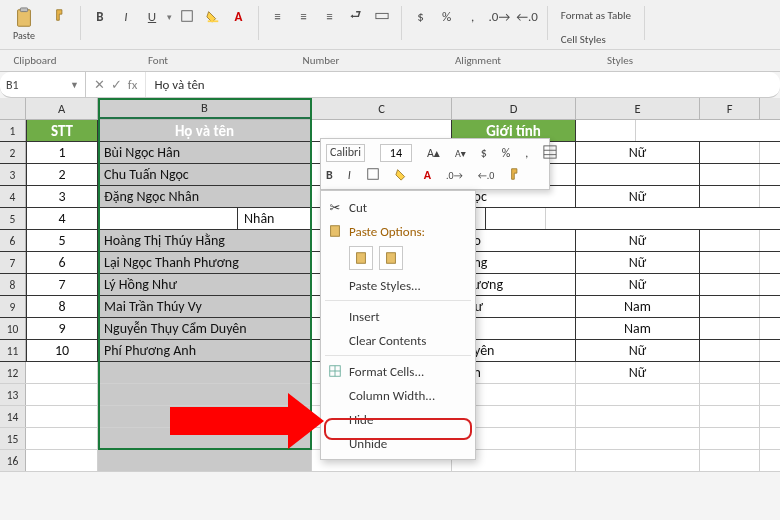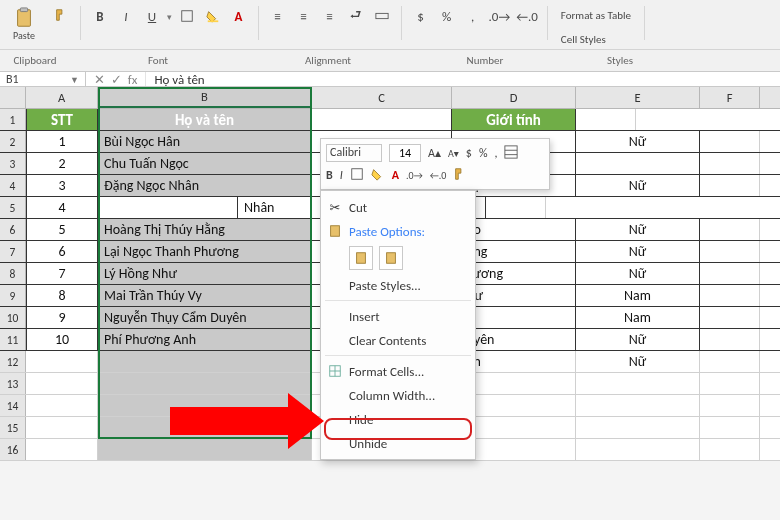--- a/index.html
+++ b/index.html
@@ -15,21 +15,21 @@
   .rbtn.u { text-decoration: underline; }
   .sep { width: 1px; height: 34px; background: #d6d6d6; margin: 2px 2px 0 2px; }
   .paste { width: 40px; height: 40px; display: flex; flex-direction: column; align-items: center; justify-content: center; font-size: 10px; }
   .paste svg { width: 22px; height: 22px; }
 
   
   .grplabels { height: 22px; background: #f1f1f1; border-bottom: 1px solid #c9c9c9; display: flex; align-items: center; font-size: 11px; color: #666; }
   .grplabels span { text-align: center; }
 
   
-  .fbar { height: 15px; background: #fff; border-bottom: 1px solid #c9c9c9; display: flex; align-items: stretch; }
+  .fbar { height: 26px; background: #fff; border-bottom: 1px solid #c9c9c9; display: flex; align-items: stretch; border-radius: 11px; }
   .namebox { width: 86px; border-right: 1px solid #c9c9c9; display: flex; align-items: center; padding: 0 6px; font-size: 12px; }
   .namebox .dd { margin-left: auto; color: #777; font-size: 9px; }
   .fxbtns { display: flex; align-items: center; gap: 6px; padding: 0 8px; color: #888; border-right: 1px solid #e4e4e4; }
   .fxval { flex: 1; display: flex; align-items: center; padding: 0 8px; font-size: 13px; color: #333; }
 
   
   .grid { position: relative; }
   .colhdr { display: flex; height: 22px; background: #e6e6e6; border-bottom: 1px solid #b7b7b7; }
   .corner { width: 26px; border-right: 1px solid #b7b7b7; background: #e6e6e6; }
   .ch { border-right: 1px solid #b7b7b7; display: flex; align-items: center; justify-content: center; font-size: 12.5px; color: #333; background: #e6e6e6; }
@@ -46,30 +46,30 @@
   .row.datarow { border-bottom: 1px solid #333; }
   .row.datarow .cell.wA { border-left: 1px solid #333; }
   .hdrcell { background: #70AD47; color: #fff; font-weight: bold; justify-content: center; font-size: 15px; }
   .ccenter { justify-content: center; }
 
   
   .colBsel { position: absolute; left: 98px; top: 0; width: 214px; height: 352px; border: 2px solid #1a7a3a; pointer-events: none; }
 
   
   .minitb { position: absolute; left: 320px; top: 138px; width: 230px; background: #fdfdfd; border: 1px solid #c7c7c7; box-shadow: 2px 3px 6px rgba(0,0,0,.18); padding: 3px 5px; font-size: 12px; }
-  .minitb .r { display: flex; align-items: center; gap: 7px; height: 22px; }
+  .minitb .r { display: flex; align-items: center; gap: 15px; height: 22px; }
   .minitb .b { font-weight: bold; }
   .minitb .i { font-style: italic; }
   .minitb input.fsize { width: 32px; height: 18px; font-size: 12px; text-align: center; border: 1px solid #c7c7c7; }
   .minitb .sel { width: 56px; height: 18px; border: 1px solid #c7c7c7; padding: 0 3px; font-size: 12px; }
 
   
   .ctxmenu { position: absolute; left: 320px; top: 190px; width: 156px; background: #fdfdfd; border: 1px solid #c7c7c7; box-shadow: 2px 3px 8px rgba(0,0,0,.22); padding: 4px 0; }
   .ctxmenu .mi { height: 24px; display: flex; align-items: center; padding: 0 10px 0 28px; font-size: 13px; color: #3a3a3a; position: relative; }
-  .ctxmenu .mi.hdr { color: #3b82f6; cursor: default; }
+  .ctxmenu .mi.hdr { color: #a16207; cursor: default; }
   .ctxmenu .mi .ico { position: absolute; left: 6px; width: 16px; height: 16px; display: flex; align-items: center; justify-content: center; }
   .ctxmenu .sep { height: 1px; background: #e2e2e2; margin: 3px 4px; width: auto; }
   .ctxmenu .po { height: 30px; display: flex; align-items: center; gap: 6px; padding-left: 28px; }
   .ctxmenu .po .pbtn { width: 24px; height: 24px; border: 1px solid #c9c9c9; display: flex; align-items: center; justify-content: center; background: #fff; }
   .hi { position: absolute; left: 324px; top: 418px; width: 148px; height: 22px; border: 2px solid #d62121; border-radius: 8px; pointer-events: none; }
 
   
   .arrow { position: absolute; left: 170px; top: 407px; }
   .arrow .shaft { width: 120px; height: 28px; background: #ff0000; }
   .arrow .head { width: 0; height: 0; border-left: 36px solid #ff0000; border-top: 28px solid transparent; border-bottom: 28px solid transparent; position: absolute; left: 118px; top: -14px; }
@@ -145,22 +145,22 @@
   <div class="rgrp" style="align-items:flex-start">
     <button class="rbtn" style="font-size:11px;width:auto;padding:0 4px">Format as Table</button>
     <button class="rbtn" style="font-size:11px;width:auto;padding:0 4px">Cell Styles</button>
   </div>
   <div class="sep"></div>
 </div>
 
 <div class="grplabels">
   <span style="width:70px">Clipboard</span>
   <span style="width:176px">Font</span>
+  <span style="width:150px">Number</span>
   <span style="width:164px">Alignment</span>
-  <span style="width:150px">Number</span>
   <span style="width:120px">Styles</span>
 </div>
 
 <div class="fbar">
   <div class="namebox">
     <span>B1</span>
     <span class="dd">▼</span>
   </div>
   <div class="fxbtns">
     <span>✕</span>

